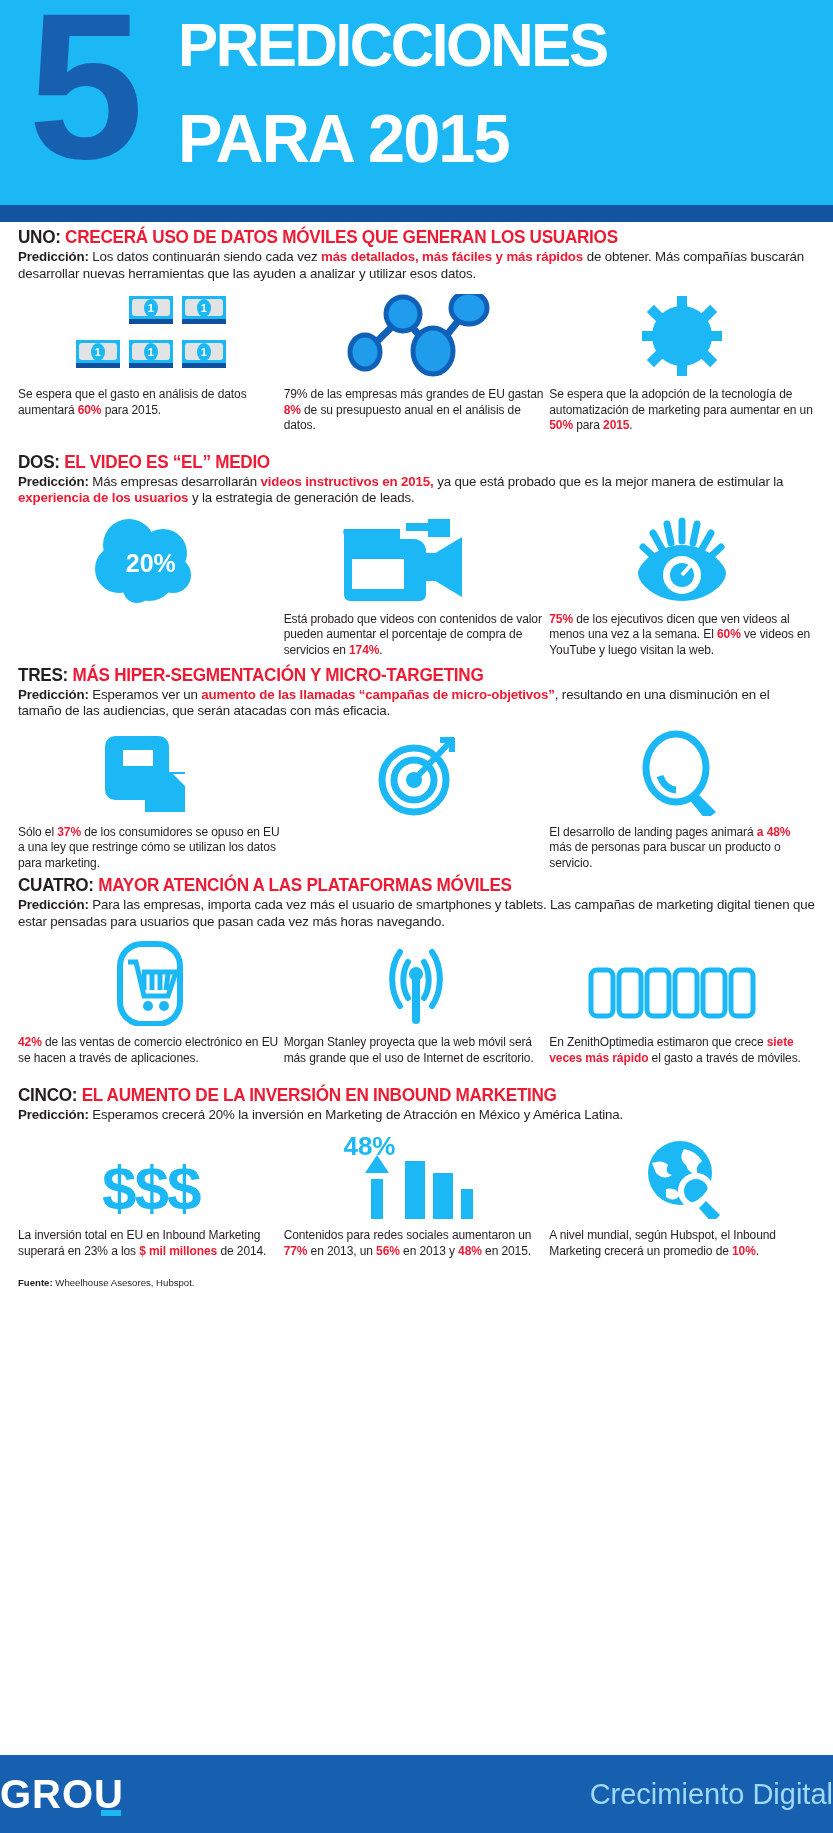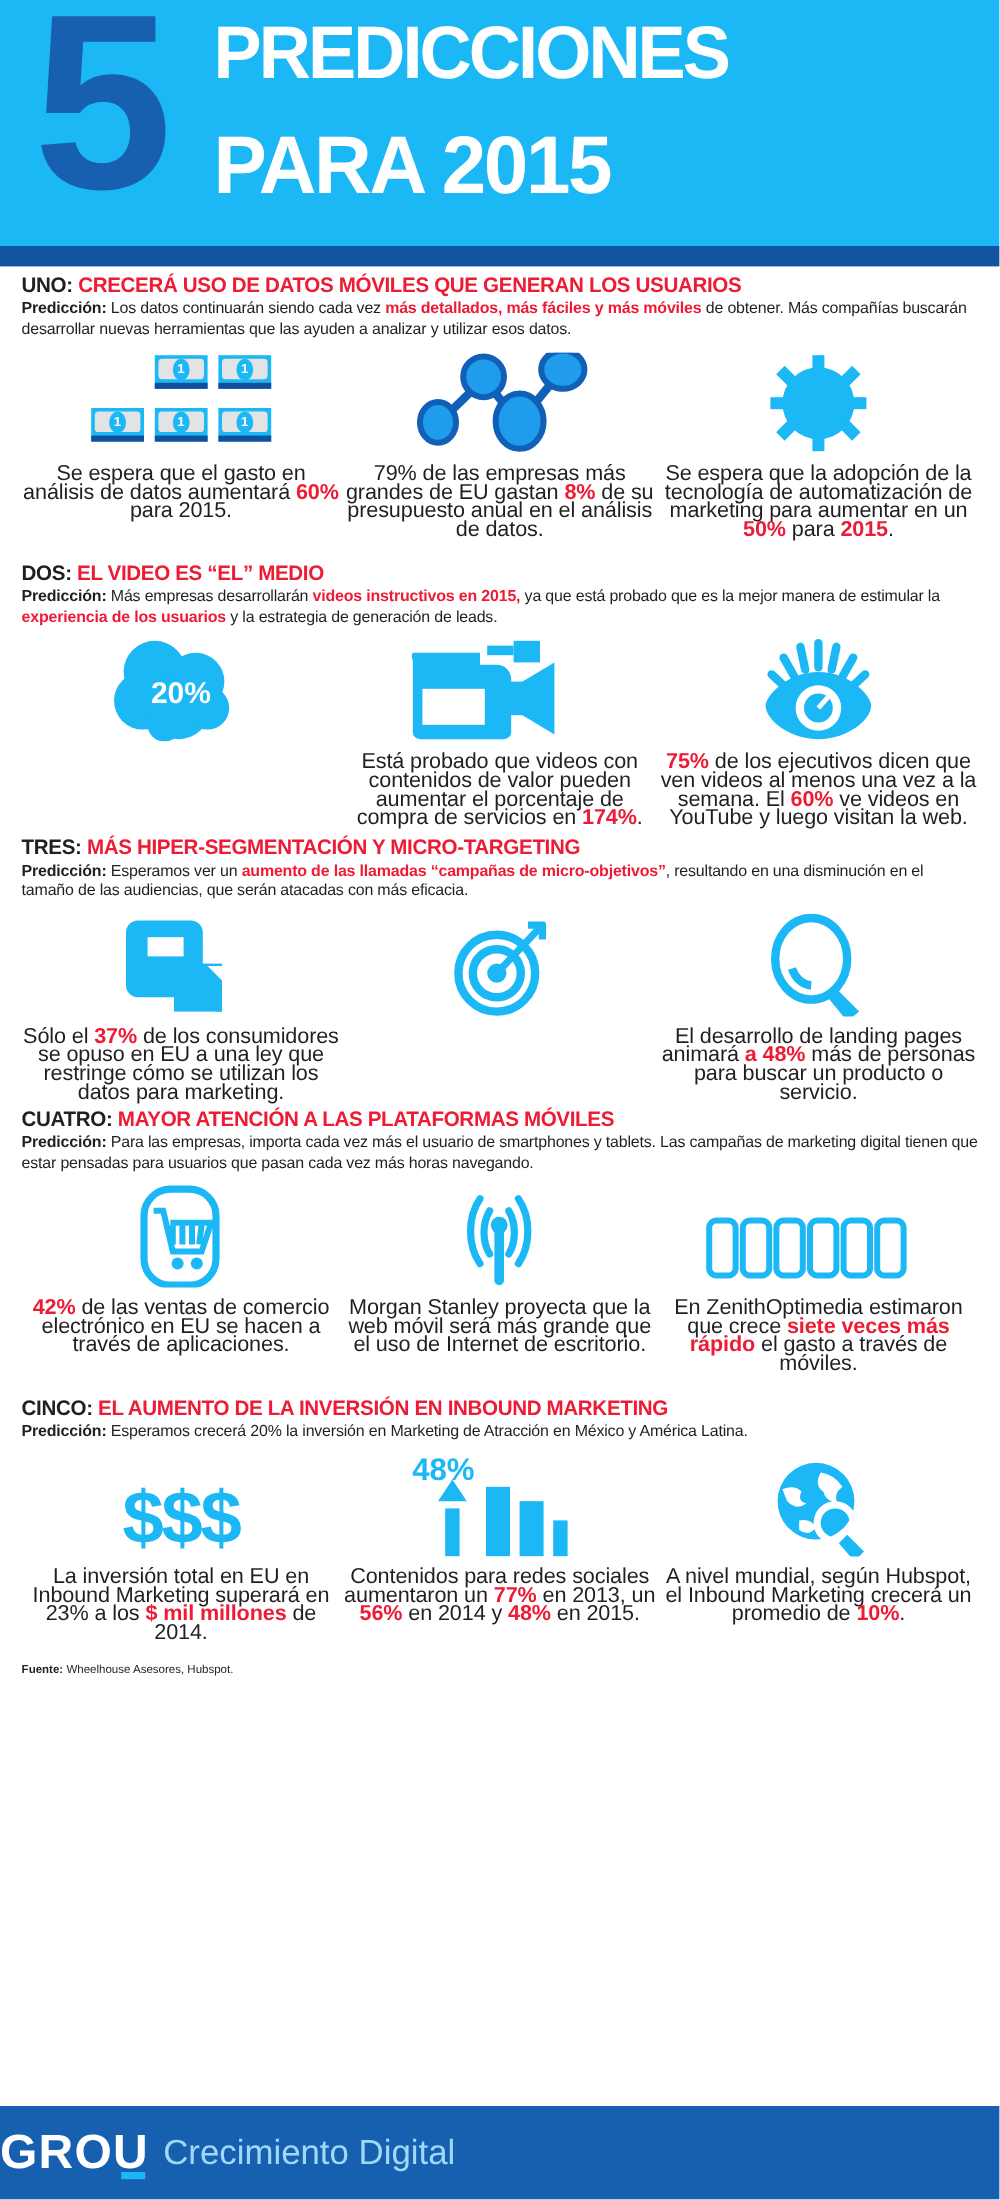--- a/index.html
+++ b/index.html
@@ -54,21 +54,21 @@
     font-size:13.3px; color:#231f20; line-height:16.5px;
     margin-top:1px; letter-spacing:-0.15px;
   }
   .sec-pred b { font-weight:bold; }
   .sec-pred .r { color:#ed1b34; font-weight:bold; }
 
   .cols { display:flex; margin-top:10px; }
   .col { width:33.33%; display:flex; flex-direction:column; align-items:center; }
   .icon-box { height:86px; display:flex; align-items:flex-end; justify-content:center; }
   .cap {
-    text-align:center; font-size:18px; line-height:15.6px;
+    font-size:12px; line-height:15.6px;
     color:#231f20; margin-top:9px; letter-spacing:-0.1px;
   }
   .cap .r { color:#ed1b34; font-weight:bold; }
 
   
   .money { position:relative; width:150px; height:82px; }
   .bill {
     position:absolute; width:44px; height:28px; background:#1cb8f5;
     border-bottom:5px solid #0f4f9c;
     display:flex; align-items:center; justify-content:center;
@@ -91,21 +91,21 @@
   .cloudpct span {
     position:absolute; left:0; right:0; top:32px; text-align:center;
     font-size:25px; font-weight:bold; color:#ffffff;
   }
 
   
   .source { font-size:9.6px; color:#231f20; margin-top:18px; }
   .source b{font-weight:bold;}
   .grou-bar {
     position:absolute; left:0; bottom:0; width:833px; height:78px;
-    background:#1760b0; display:flex; align-items:center; justify-content:flex-start;
+    background:#1760b0; display:flex; align-items:center; justify-content:space-between;
   }
   .grou-logo {
     font-size:40px; font-weight:bold; color:#ffffff; letter-spacing:1px;
     position:relative; line-height:40px;
   }
   .grou-logo::after{
     content:""; position:absolute; right:3px; bottom:-2px; width:20px;height:6px;
     background:#1cb8f5;
   }
   .grou-tag { font-size:29px; color:#9fd9f7; margin-left:12px; }
@@ -129,21 +129,21 @@
   <div class="hdr-rule"></div>
 
   <div class="content">
 
     <div class="section">
       <div class="sec-title">
         <span>UNO:</span>
         <span class="hl">CRECERÁ USO DE DATOS MÓVILES QUE GENERAN LOS USUARIOS</span>
       </div>
       <div class="sec-pred">
-        <b>Predicción:</b><span> Los datos continuarán siendo cada vez </span><span class="r">más detallados, más fáciles y más móviles</span><span> de obtener. Más compañías buscarán desarrollar nuevas herramientas que las ayuden a analizar y utilizar esos datos.</span>
+        <b>Predicción:</b><span> Los datos continuarán siendo cada vez </span><span class="r">más detallados, más fáciles y más rápidos</span><span> de obtener. Más compañías buscarán desarrollar nuevas herramientas que las ayuden a analizar y utilizar esos datos.</span>
       </div>
       <div class="cols">
         <div class="col">
           <div class="icon-box">
             <div class="money">
               <div class="bill" style="left:53px;top:0px;">
                   <i>1</i>
                 </div>
               <div class="bill" style="left:106px;top:0px;">
                   <i>1</i>
@@ -405,21 +405,21 @@
                 <g fill="#1cb8f5">
                   <rect x="30" y="46" width="12" height="40"></rect>
                   <path d="M36 22 l12 18 h-24z"></path>
                   <rect x="64" y="28" width="20" height="58"></rect>
                   <rect x="92" y="40" width="20" height="46"></rect>
                   <rect x="120" y="56" width="12" height="30"></rect>
                 </g>
               </svg>
             </div>
           </div>
-          <div class="cap"><span>Contenidos para redes sociales aumentaron un </span><span class="r">77%</span><span> en 2013, un </span><span class="r">56%</span><span> en 2014 y </span><span class="r">48%</span><span> en 2015.</span></div>
+          <div class="cap"><span>Contenidos para redes sociales aumentaron un </span><span class="r">77%</span><span> en 2013, un </span><span class="r">56%</span><span> en 2013 y </span><span class="r">48%</span><span> en 2015.</span></div>
         </div>
         <div class="col">
           <div class="icon-box">
             <svg width="92" height="86" viewBox="0 0 92 86">
               <circle cx="44" cy="40" r="32" fill="#1cb8f5"></circle>
               <g fill="#ffffff">
                 <path d="M16 30 q10 -4 16 2 q-4 8 4 10 q-8 6 -16 -2z"></path>
                 <path d="M48 16 q12 2 18 12 q-8 6 -4 14 q-10 -2 -12 -10 q-8 -6 -2 -16z"></path>
                 <path d="M30 56 q10 -2 14 6 q-6 8 -14 2z"></path>
               </g>

